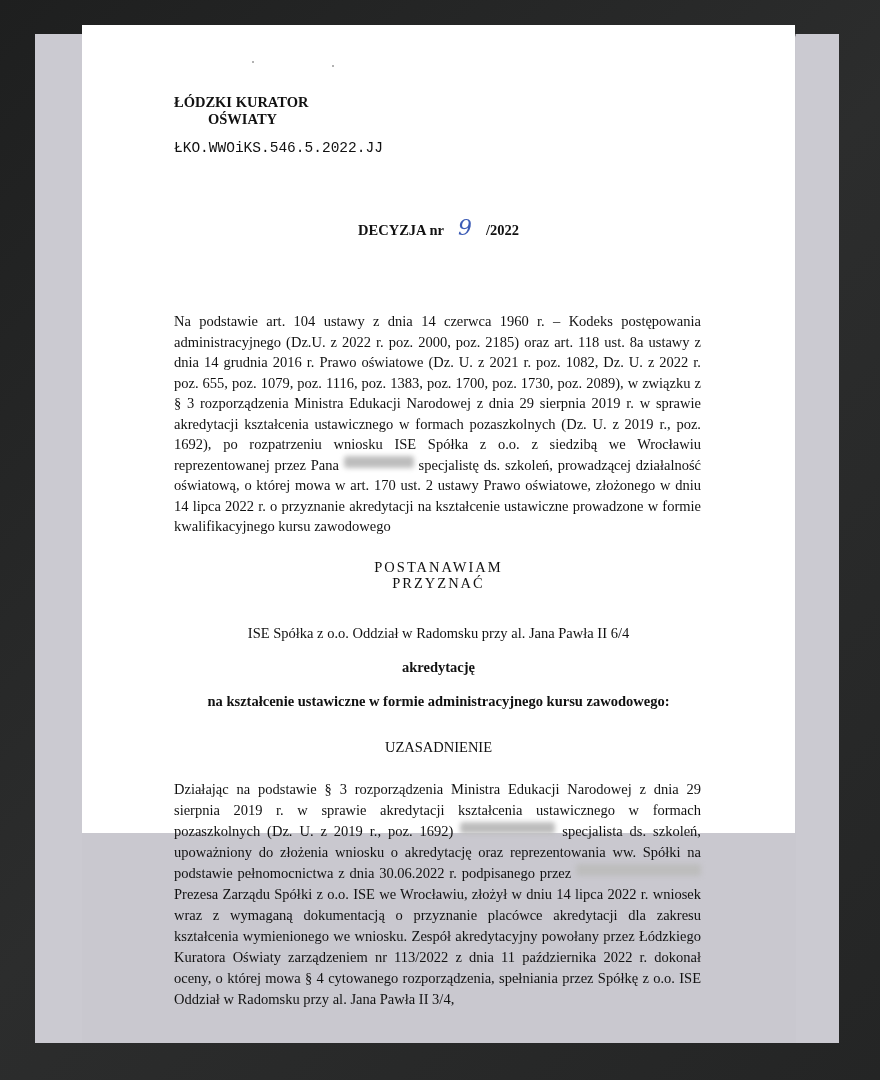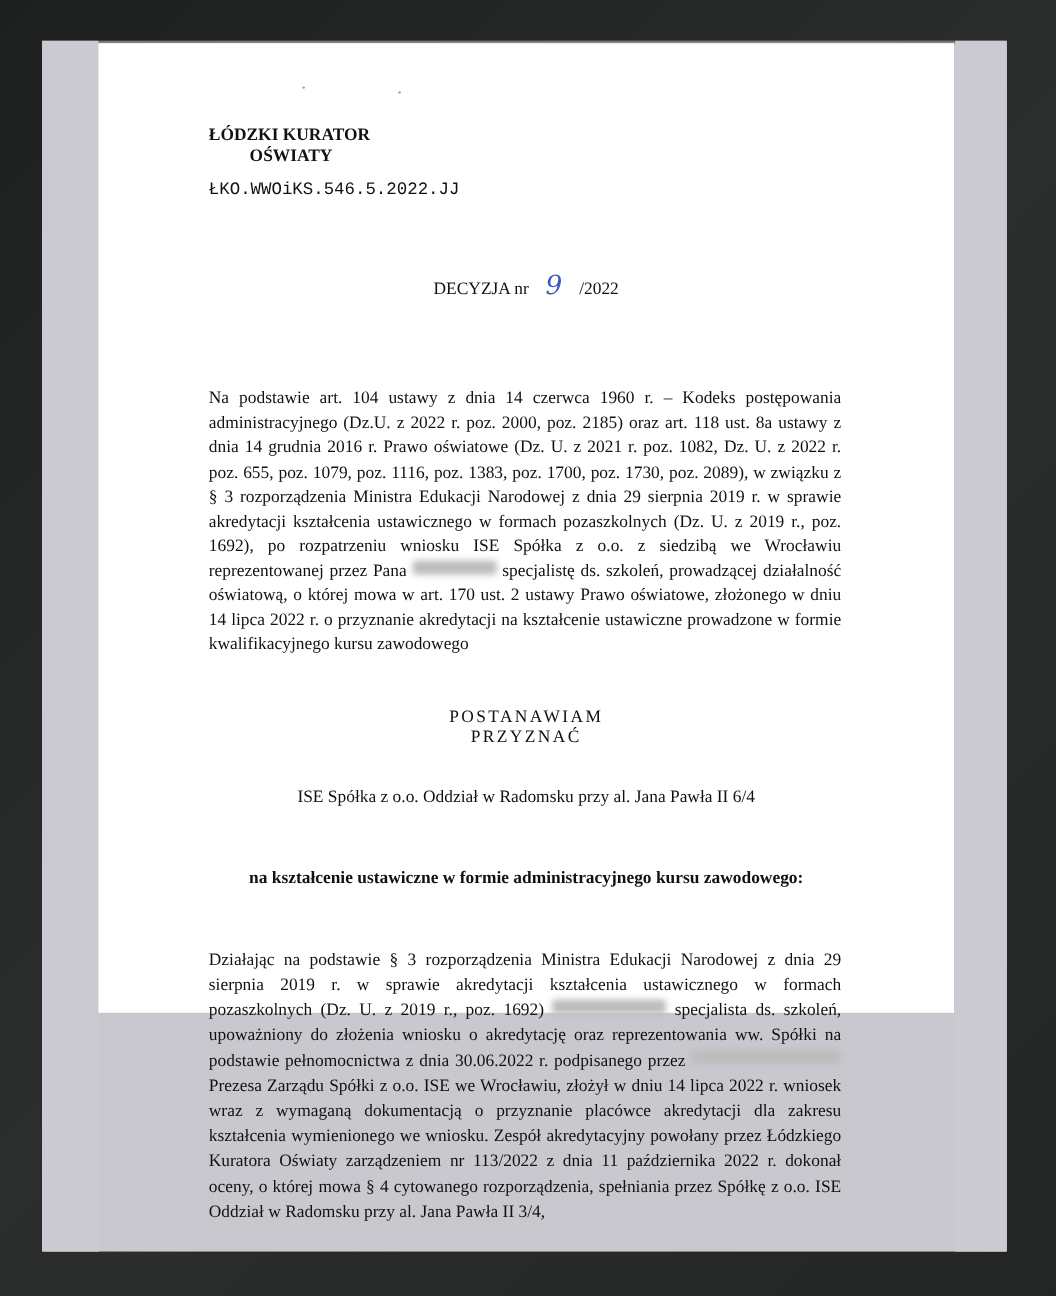--- a/index.html
+++ b/index.html
@@ -17,39 +17,39 @@
     position: absolute; left: 35px; top: 34px; width: 804px; height: 1009px;
     background: #c9c8cf;
     box-shadow: inset 2px 2px 2px rgba(0,0,0,0.45);
   }
   .mat {
     position: absolute; top: 0; bottom: 0; background: #cbcad1;
   }
   .mat.left { left: 0; width: 47px; }
   .mat.right { right: 0; width: 43px; }
   .paper {
-    position: absolute; left: 82px; top: 36px; width: 713px; height: 808px;
+    position: absolute; left: 82px; top: 25px; width: 713px; height: 808px;
     background: #ffffff; color: #111;
   }
   .abs { position: absolute; white-space: nowrap; }
-  .bold { font-weight: normal; }
+  .bold { font-weight: bold; }
   .hdr-org { left: 92px; top: 69px; font-size: 14.5px; line-height: 17px; font-weight: bold; }
   .hdr-org .l2 { display: block; padding-left: 34px; }
   .hdr-date { left: 437px; top: 68px; font-size: 14.5px; }
   .hand { font-family: "DejaVu Serif", serif; font-style: italic; color: #3b5bb5; font-size: 19px; }
   .sig { left: 92px; top: 115px; font-size: 14.5px; font-family: Liberation Mono, monospace; }
   .title { left: 0; width: 713px; top: 190px; text-align: center; font-size: 14.5px; font-weight: bold; white-space: pre; }
   .title .hand { font-weight: normal; font-size: 22px; margin: 0 14px; }
   .para {
     position: absolute; left: 92px; width: 527px; font-size: 14.5px; line-height: 20.5px;
     text-align: justify; color: #111;
   }
   .p1 { top: 286px; }
   .p2 { top: 754px; line-height: 21px; }
-  .center { position: absolute; left: 0; width: 713px; text-align: center; font-size: 14.5px; margin-top: 20px; }
+  .center { position: absolute; left: 0; width: 713px; text-align: center; font-size: 14.5px; }
   .postan { top: 534px; letter-spacing: 2px; line-height: 16px; }
   .company { top: 600px; }
   .akred { top: 634px; font-weight: bold; }
   .scope { top: 668px; font-weight: bold; line-height: 17px; }
   .uzas { top: 714px; }
   .redacted {
     display: inline-block; height: 12px; vertical-align: -1px;
     background: #bdbdbd; filter: blur(2.5px); border-radius: 3px; color: transparent;
   }
   .dot { position: absolute; width: 2px; height: 2px; background: #999; border-radius: 1px; }
@@ -82,24 +82,26 @@
       <span class="redacted" style="width:70px">[redacted]</span>
       <span>specjalistę ds. szkoleń, prowadzącej działalność oświatową, o której mowa w art. 170 ust. 2 ustawy Prawo oświatowe, złożonego w dniu 14 lipca 2022 r. o przyznanie akredytacji na kształcenie ustawiczne prowadzone w formie kwalifikacyjnego kursu zawodowego</span>
     </div>
 
     <div class="center postan">
       <div>POSTANAWIAM</div>
       <div>PRZYZNAĆ</div>
     </div>
 
     <div class="center company">ISE Spółka z o.o. Oddział w Radomsku przy al. Jana Pawła II 6/4</div>
+    <div class="center akred">akredytację</div>
     <div class="center scope">
       <div>na kształcenie ustawiczne w formie administracyjnego kursu zawodowego:</div>
     </div>
 
+    <div class="center uzas">UZASADNIENIE</div>
 
     <div class="para p2">
       <span>Działając na podstawie § 3 rozporządzenia Ministra Edukacji Narodowej z dnia 29 sierpnia 2019 r. w sprawie akredytacji kształcenia ustawicznego w formach pozaszkolnych (Dz. U. z 2019 r., poz. 1692)</span>
       <span class="redacted" style="width:95px">[redacted]</span>
       <span>specjalista ds. szkoleń, upoważniony do złożenia wniosku o akredytację oraz reprezentowania ww. Spółki na podstawie pełnomocnictwa z dnia 30.06.2022 r.  podpisanego przez</span>
       <span class="redacted" style="width:125px">[redacted]</span>
       <span>Prezesa Zarządu Spółki z o.o. ISE we Wrocławiu, złożył w dniu 14 lipca 2022 r.  wniosek wraz z wymaganą dokumentacją o przyznanie placówce akredytacji dla zakresu kształcenia wymienionego we wniosku. Zespół akredytacyjny powołany przez Łódzkiego Kuratora Oświaty zarządzeniem nr 113/2022 z dnia 11 października 2022 r. dokonał oceny, o której mowa § 4 cytowanego rozporządzenia, spełniania przez Spółkę z o.o. ISE Oddział w Radomsku przy al. Jana Pawła II 3/4,</span>
     </div>
   </div>
 </div>

